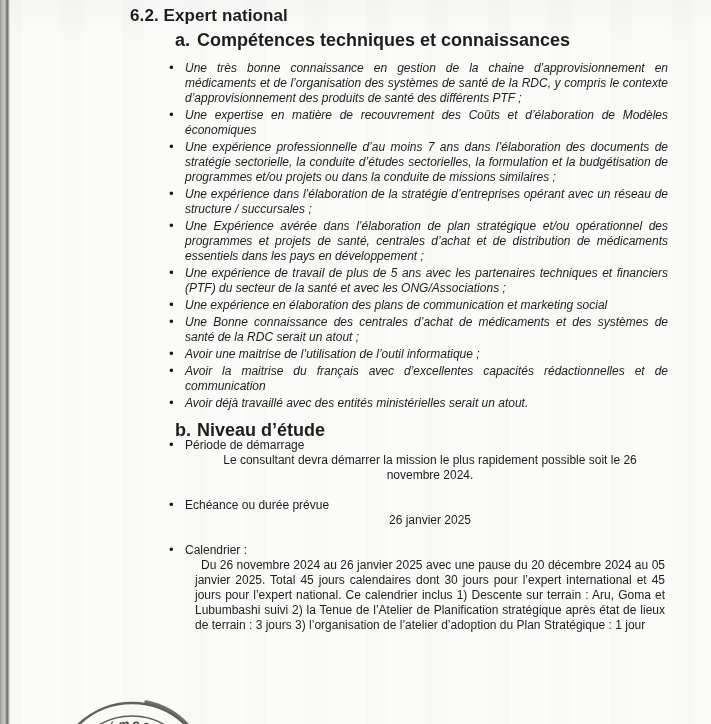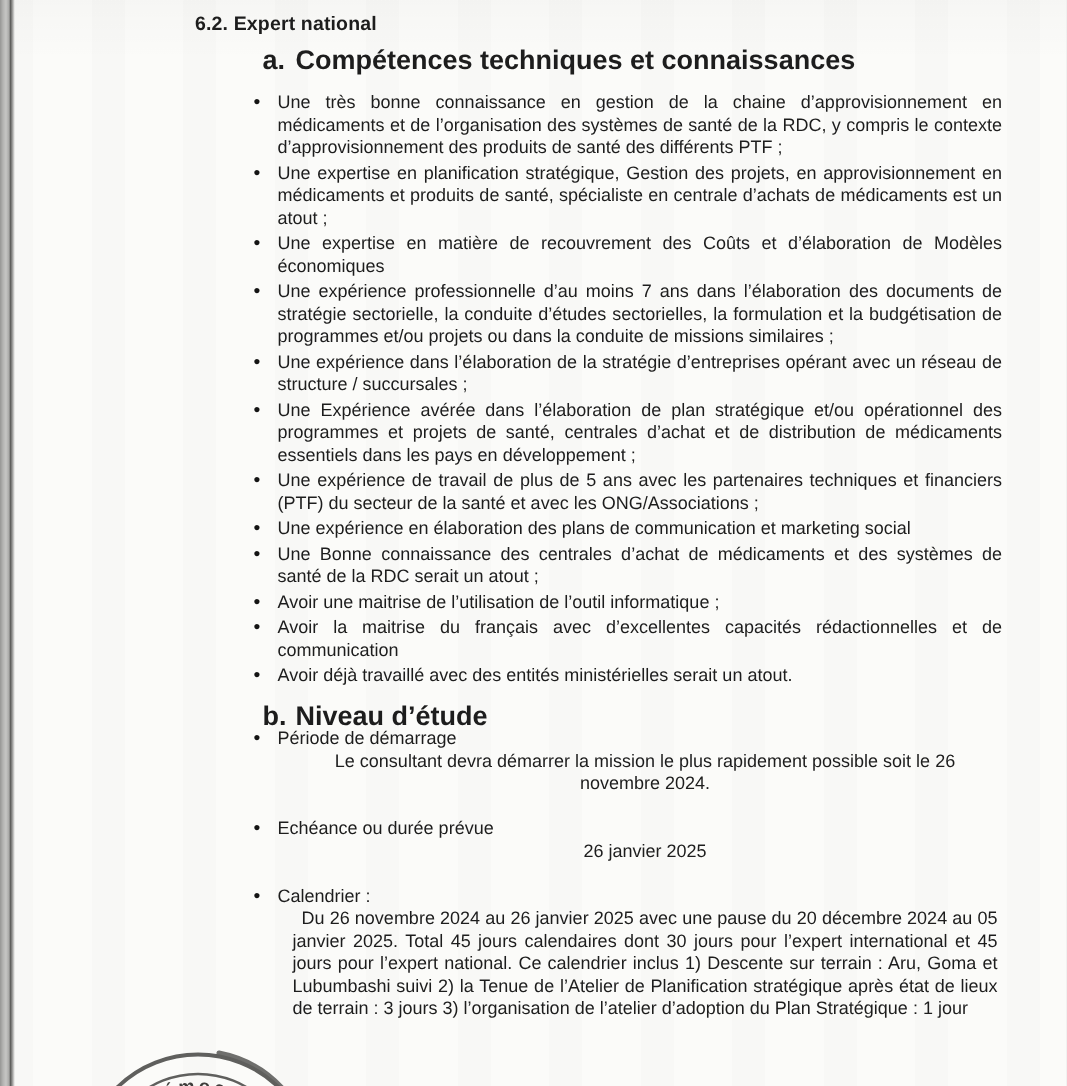--- a/index.html
+++ b/index.html
@@ -14,27 +14,27 @@
     overflow:hidden;
     font-family:"Liberation Sans","DejaVu Sans",sans-serif;
     font-size:12px;line-height:15px;color:#1d1d1d;
   }
   .scan-edge{
     position:absolute;left:0;top:0;bottom:0;width:10px;
     background:linear-gradient(to right,
       #969694 0px,#b4b4b2 2px,#c6c6c4 4px,#a9a9a7 6px,#5f5f5d 7px,#8d8d8b 8px,#fbfbf9 10px);
   }
   .content{position:relative;padding-top:8px;}
-  .h-main{margin:0 0 0 130px;font-size:13px;font-weight:bold;letter-spacing:0.1px;}
+  .h-main{margin:0 0 0 130px;font-size:17px;font-weight:bold;letter-spacing:0.1px;}
   .h-sub{margin:10px 0 0 175px;font-weight:bold;}
   .h-sub .marker{display:inline-block;width:22px;}
   .h-sec7{margin:13px 0 0 95px;font-weight:bold;font-size:12.5px;}
   .h-sec7 .marker{display:inline-block;width:18px;}
   ul.bullets{
-    list-style:none;margin:13px 0 0 167px;padding:0;width:501px;
+    list-style:none;margin:13px 0 0 167px;padding:0;width:501px;font-style:italic;
   }
   ul.bullets li{
     position:relative;padding-left:18px;margin:0 0 2px 0;text-align:justify;
   }
   ul.bullets li::before{
     content:"\2022";position:absolute;left:2px;top:-1px;font-size:13px;color:#141414;
   }
   ul.bullets.single li{text-align:left;}
   ul.loc{list-style:none;margin:0 0 0 167px;padding:0;width:501px;}
   ul.loc > li{position:relative;padding-left:18px;margin-top:0;}
@@ -54,21 +54,20 @@
   <div class="scan-edge"></div>
 
   <div class="content">
 
     <h1 class="h-main">6.2. Expert national</h1>
 
     <h2 class="h-sub"><span class="marker">a.</span><span>Compétences techniques et connaissances</span></h2>
 
     <ul class="bullets">
       <li>Une très bonne connaissance en gestion de la chaine d’approvisionnement en médicaments et de l’organisation des systèmes de santé de la RDC, y compris le contexte d’approvisionnement des produits de santé des différents PTF ;</li>
-      <li>Une expertise en planification stratégique, Gestion des projets, en approvisionnement en médicaments et produits de santé, spécialiste en centrale d’achats de médicaments est un atout ;</li>
       <li>Une expertise en matière de recouvrement des Coûts et d’élaboration de Modèles économiques</li>
       <li>Une expérience professionnelle d’au moins 7 ans dans l’élaboration des documents de stratégie sectorielle, la conduite d’études sectorielles, la formulation et la budgétisation de programmes et/ou projets ou dans la conduite de missions similaires ;</li>
       <li>Une expérience dans l’élaboration de la stratégie d’entreprises opérant avec un réseau de structure / succursales ;</li>
       <li>Une Expérience avérée dans l’élaboration de plan stratégique et/ou opérationnel des programmes et projets de santé, centrales d’achat et de distribution de médicaments essentiels dans les pays en développement ;</li>
       <li>Une expérience de travail de plus de 5 ans avec les partenaires techniques et financiers (PTF) du secteur de la santé et avec les ONG/Associations ;</li>
       <li>Une expérience en élaboration des plans de communication et marketing social</li>
       <li>Une Bonne connaissance des centrales d’achat de médicaments et des systèmes de santé de la RDC serait un atout ;</li>
       <li>Avoir une maitrise de l’utilisation de l’outil informatique ;</li>
       <li>Avoir la maitrise du français avec d’excellentes capacités rédactionnelles et de communication</li>
       <li>Avoir déjà travaillé avec des entités ministérielles serait un atout.</li>

